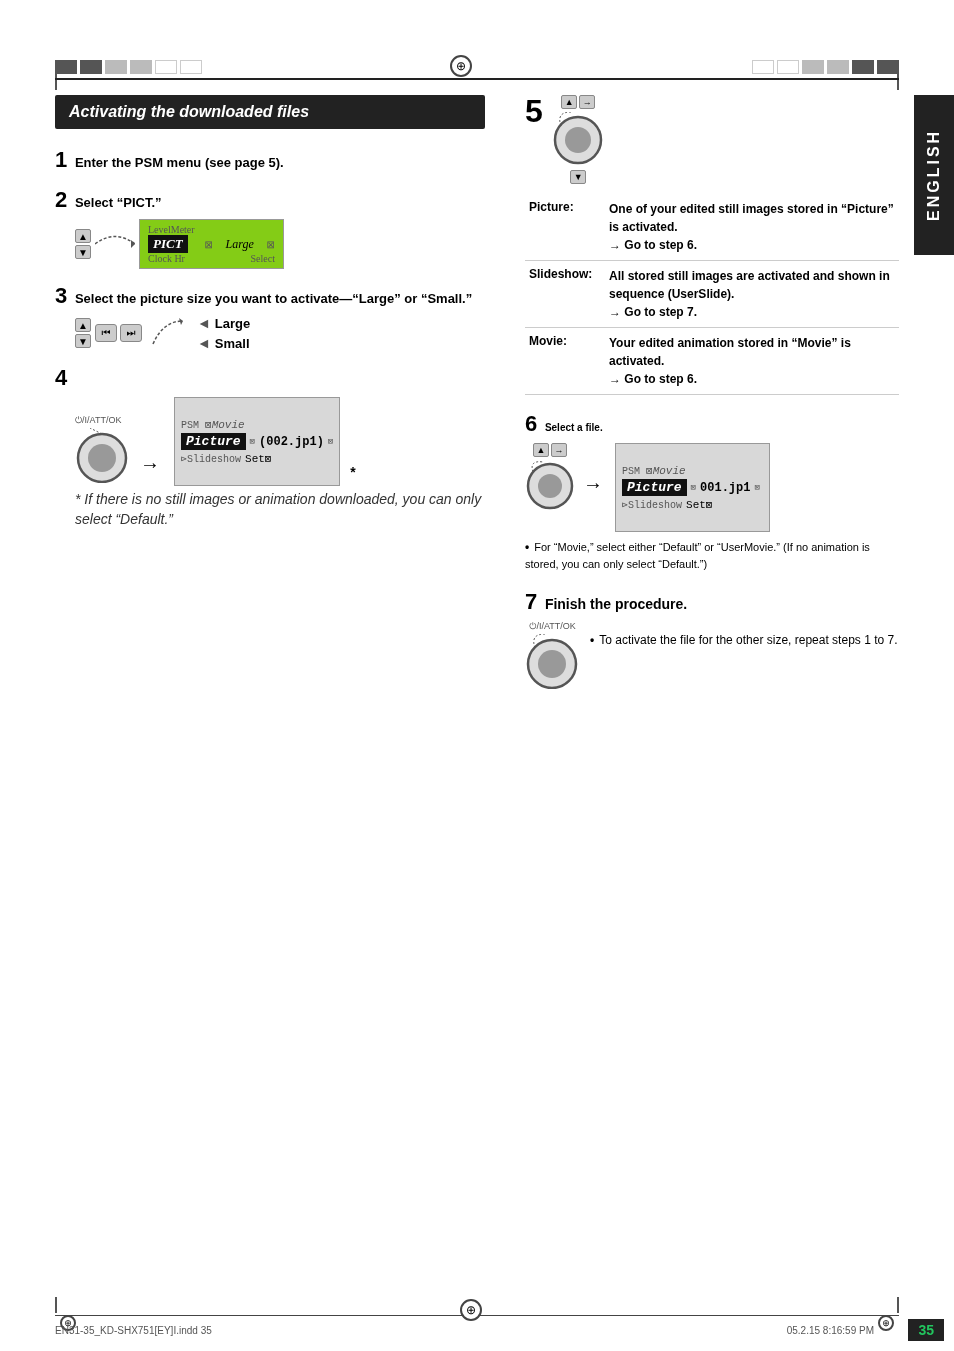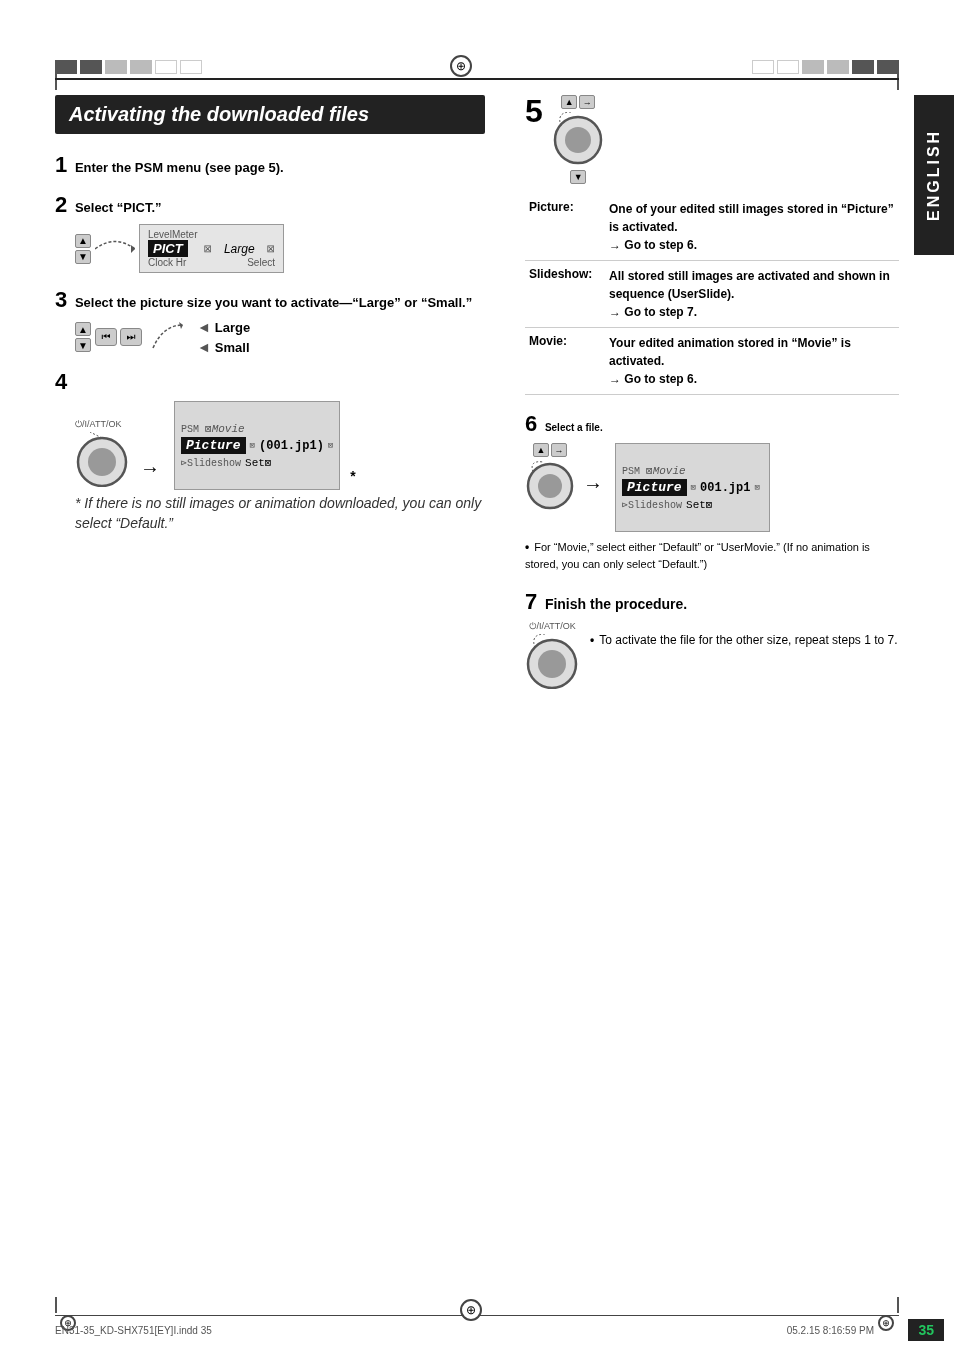--- a/index.html
+++ b/index.html
@@ -35,21 +35,21 @@
       position: absolute;
       left: 470px;
       top: 0;
       right: 0;
     }
 
     
     .section-title-box {
       background: #222;
       color: #fff;
-      font-size: 20px;
+      font-size: 16px;
       font-weight: bold;
       font-style: italic;
       padding: 8px 14px;
       margin-bottom: 18px;
       border-radius: 2px;
     }
 
     
     .step-num {
       font-size: 22px;
@@ -268,23 +268,23 @@
       padding: 1px 5px;
     }
     .psm-tag {
       font-size: 9px;
       color: #555;
     }
 
     
     .step2-screen {
       border: 1px solid #999;
-      background: #e5e5e5;
+      background: #84cc16;
       padding: 4px 8px;
-      font-family: Liberation Sans, sans-serif;
+      font-family: Liberation Serif, serif;
       display: inline-block;
       min-width: 145px;
       margin-left: 4px;
     }
 
     
     .asterisk-note {
       font-size: 14px;
       font-style: italic;
       color: #333;
@@ -424,21 +424,21 @@
         <div style="font-size:20px;font-weight:bold;margin-bottom:12px;">→</div>
 
         <div class="psm-screen">
           <div class="psm-top-row">
             <span>PSM </span>
             <span style="font-style:italic;font-size:11px;">⊠Movie</span>
           </div>
           <div class="psm-mid-row">
             <span class="psm-hl">Picture</span>
             <span class="psm-tag">⊠</span>
-            <span style="font-size:12px;font-weight:bold;">(001.jp1)</span>
+            <span style="font-size:12px;font-weight:bold;">(002.jp1)</span>
             <span class="psm-tag">⊠</span>
           </div>
           <div class="psm-bot-row">
             <span style="font-size:10px;color:#555;">⊳Slideshow</span>
             <span style="font-size:11px;">Set⊠</span>
           </div>
         </div>
 
         <div style="font-size:14px;font-weight:bold;margin-bottom:6px;">*</div>
       </div>

